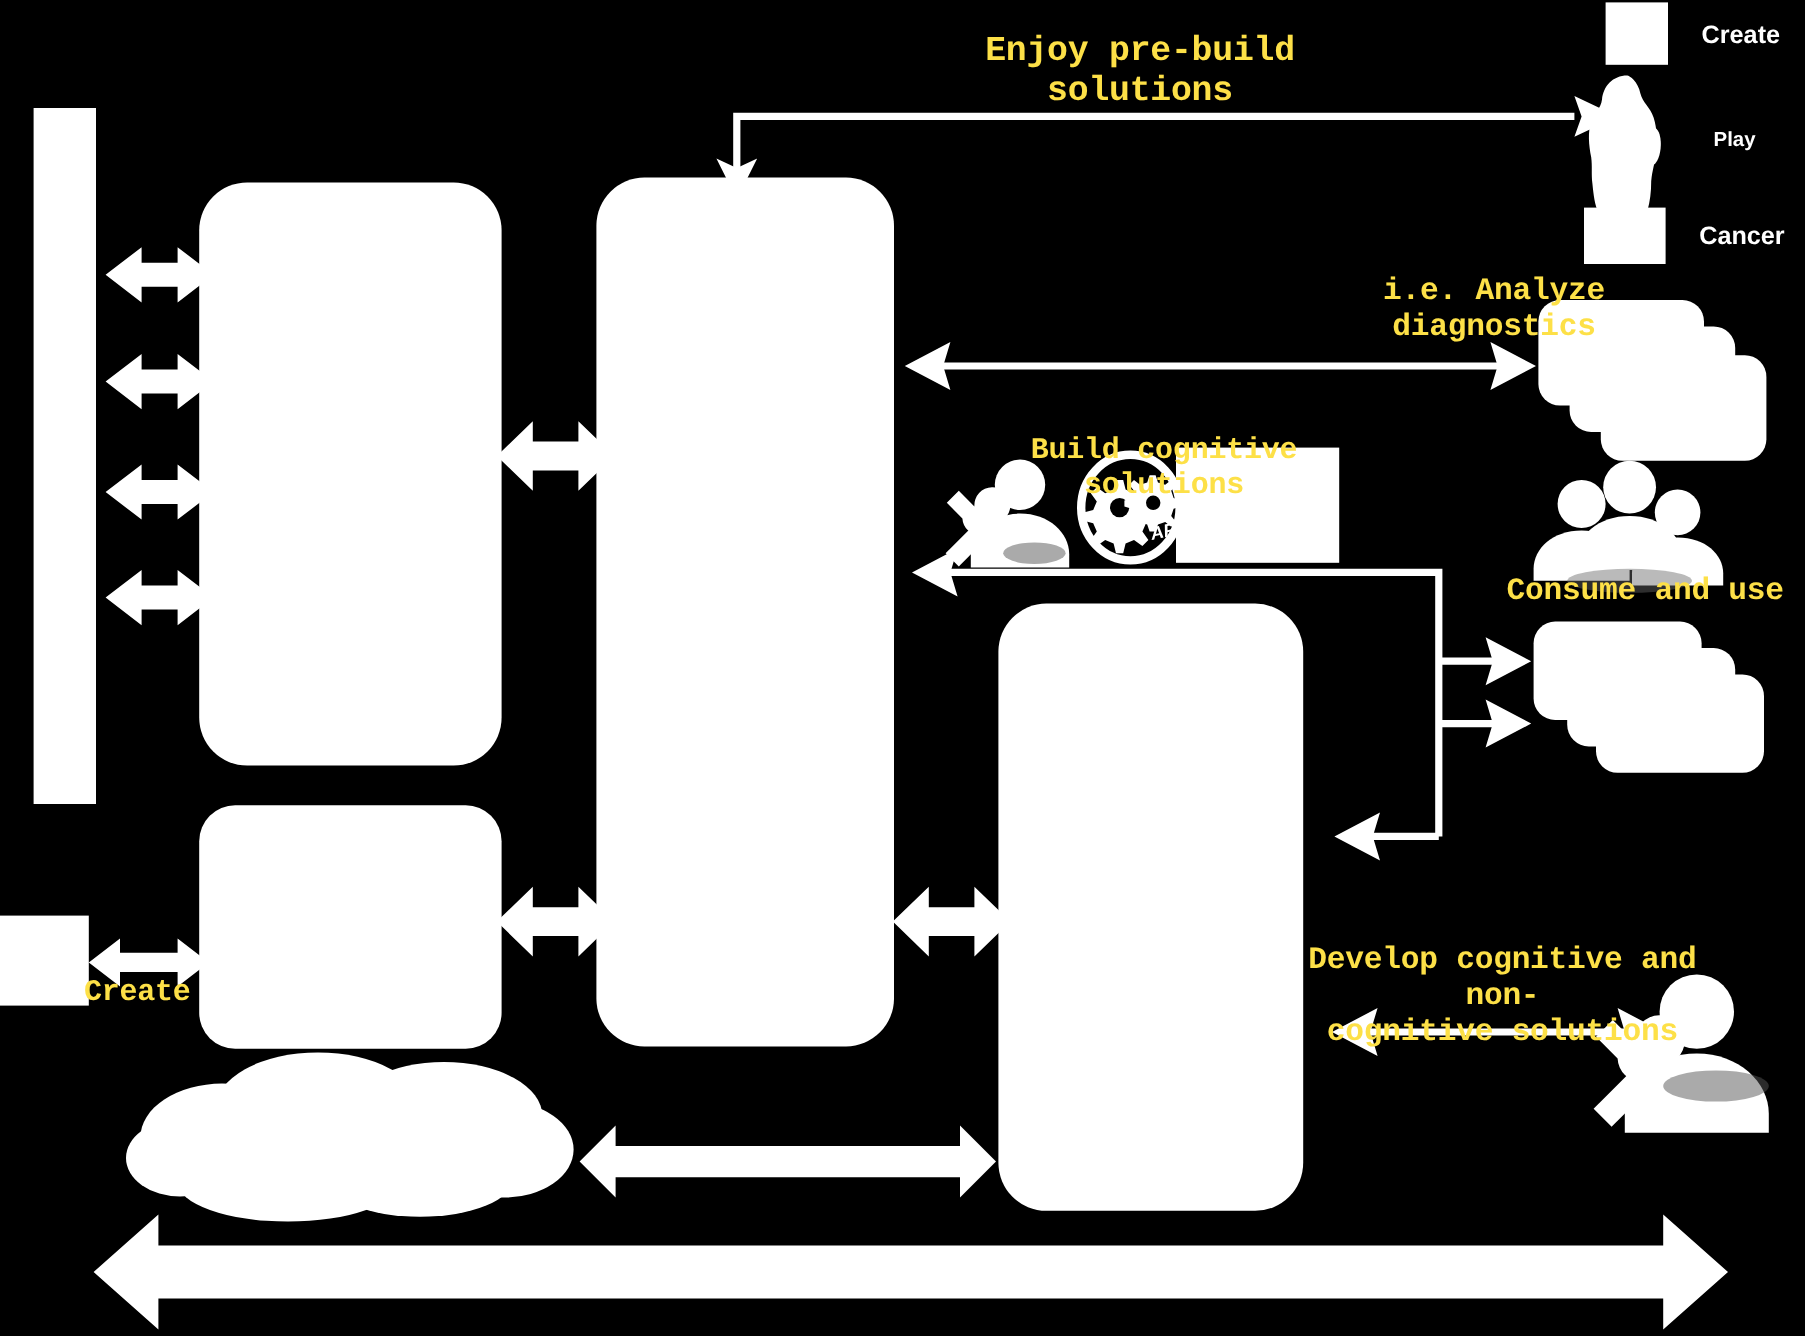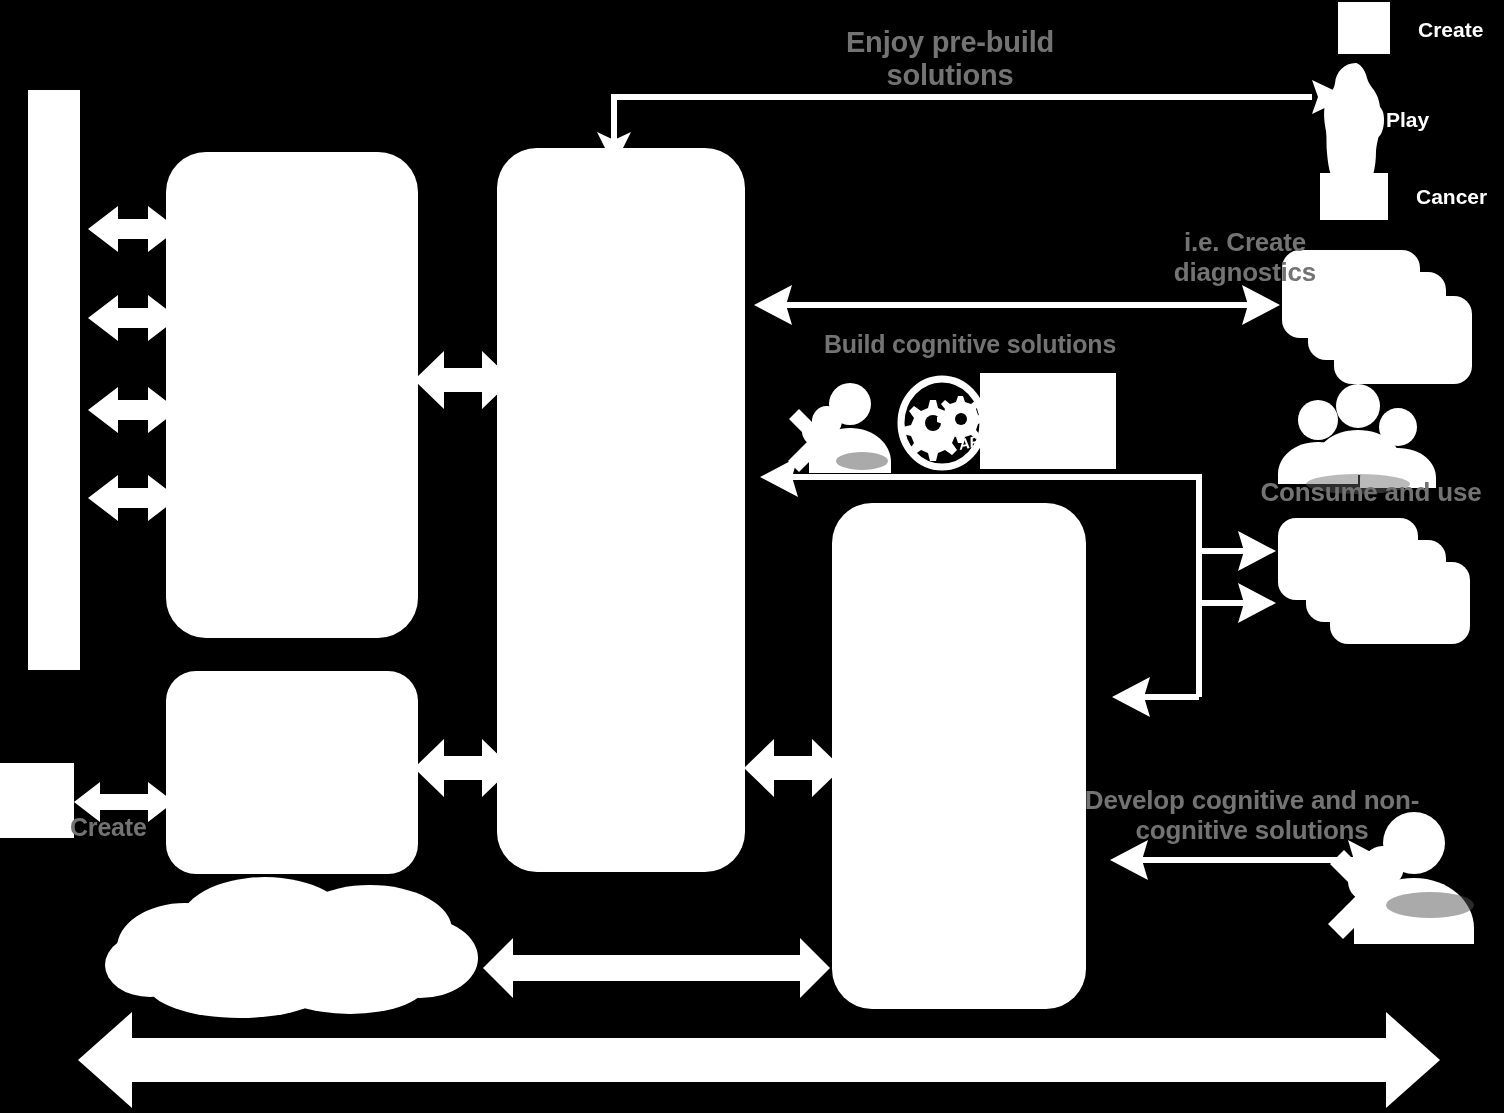--- a/index.html
+++ b/index.html
@@ -4,22 +4,22 @@
 <style>
   html,body{margin:0;padding:0;background:#000;}
   body{width:1504px;height:1113px;overflow:hidden;font-family:"Liberation Sans",sans-serif;}
   #stage{position:relative;width:1504px;height:1113px;background:#000000;}
 
   .box{position:absolute;background:#ffffff;}
   .rbox{border-radius:40px;}
   .rbox-sm{border-radius:30px;}
   .plain{border-radius:0;}
 
-  .label{position:absolute;color:#737373;font-weight:bold;text-align:center;line-height:1.15;
-         letter-spacing:-0.2px;white-space:pre-line;}
+  .label{position:absolute;color:#fde047;font-weight:bold;text-align:center;line-height:1.15;
+         letter-spacing:-0.2px;white-space:pre-line;font-family:Liberation Mono, monospace;}
 
   .lbl-thin{position:absolute;color:#ffffff;font-weight:bold;text-align:left;line-height:1.1;}
 
   svg.ov{position:absolute;left:0;top:0;width:1504px;height:1113px;pointer-events:none;}
   .wfill{fill:#ffffff;}
   .wstroke{stroke:#ffffff;fill:none;}
 </style>
 </head>
 <body>
 
@@ -185,31 +185,31 @@
       <path d="M1362,890 l-34,34 l15,15 l34,-34 Z"></path>
     </g>
     <ellipse cx="1430" cy="905" rx="44" ry="13" fill="#555" opacity="0.5"></ellipse>
 
   </svg>
 
   <div class="label" style="left:790px;top:26px;width:320px;font-size:29px;">Enjoy pre-build
 solutions</div>
 
 
-  <div class="label" style="left:1140px;top:228px;width:210px;font-size:26px;">i.e. Create
+  <div class="label" style="left:1140px;top:228px;width:210px;font-size:26px;">i.e. Analyze
 diagnostics</div>
 
-  <div class="label" style="left:800px;top:330px;width:340px;font-size:25px;">Build cognitive solutions</div>
+  <div class="label" style="left:800px;top:362px;width:340px;font-size:25px;">Build cognitive solutions</div>
 
   <div class="label" style="left:1236px;top:478px;width:270px;font-size:26px;">Consume and use</div>
 
   <div class="label" style="left:1078px;top:786px;width:348px;font-size:26px;">Develop cognitive and non-
 cognitive solutions</div>
 
   <div class="label" style="left:70px;top:813px;width:100px;font-size:25px;text-align:left;">Create</div>
 
   <div class="lbl-thin" style="left:1418px;top:18px;font-size:21px;">Create</div>
 
-  <div class="lbl-thin" style="left:1386px;top:108px;font-size:21px;">Play</div>
+  <div class="lbl-thin" style="left:1428px;top:108px;font-size:17px;">Play</div>
 
   <div class="lbl-thin" style="left:1416px;top:185px;font-size:21px;">Cancer</div>
 
 </div>
 
 </body></html>

